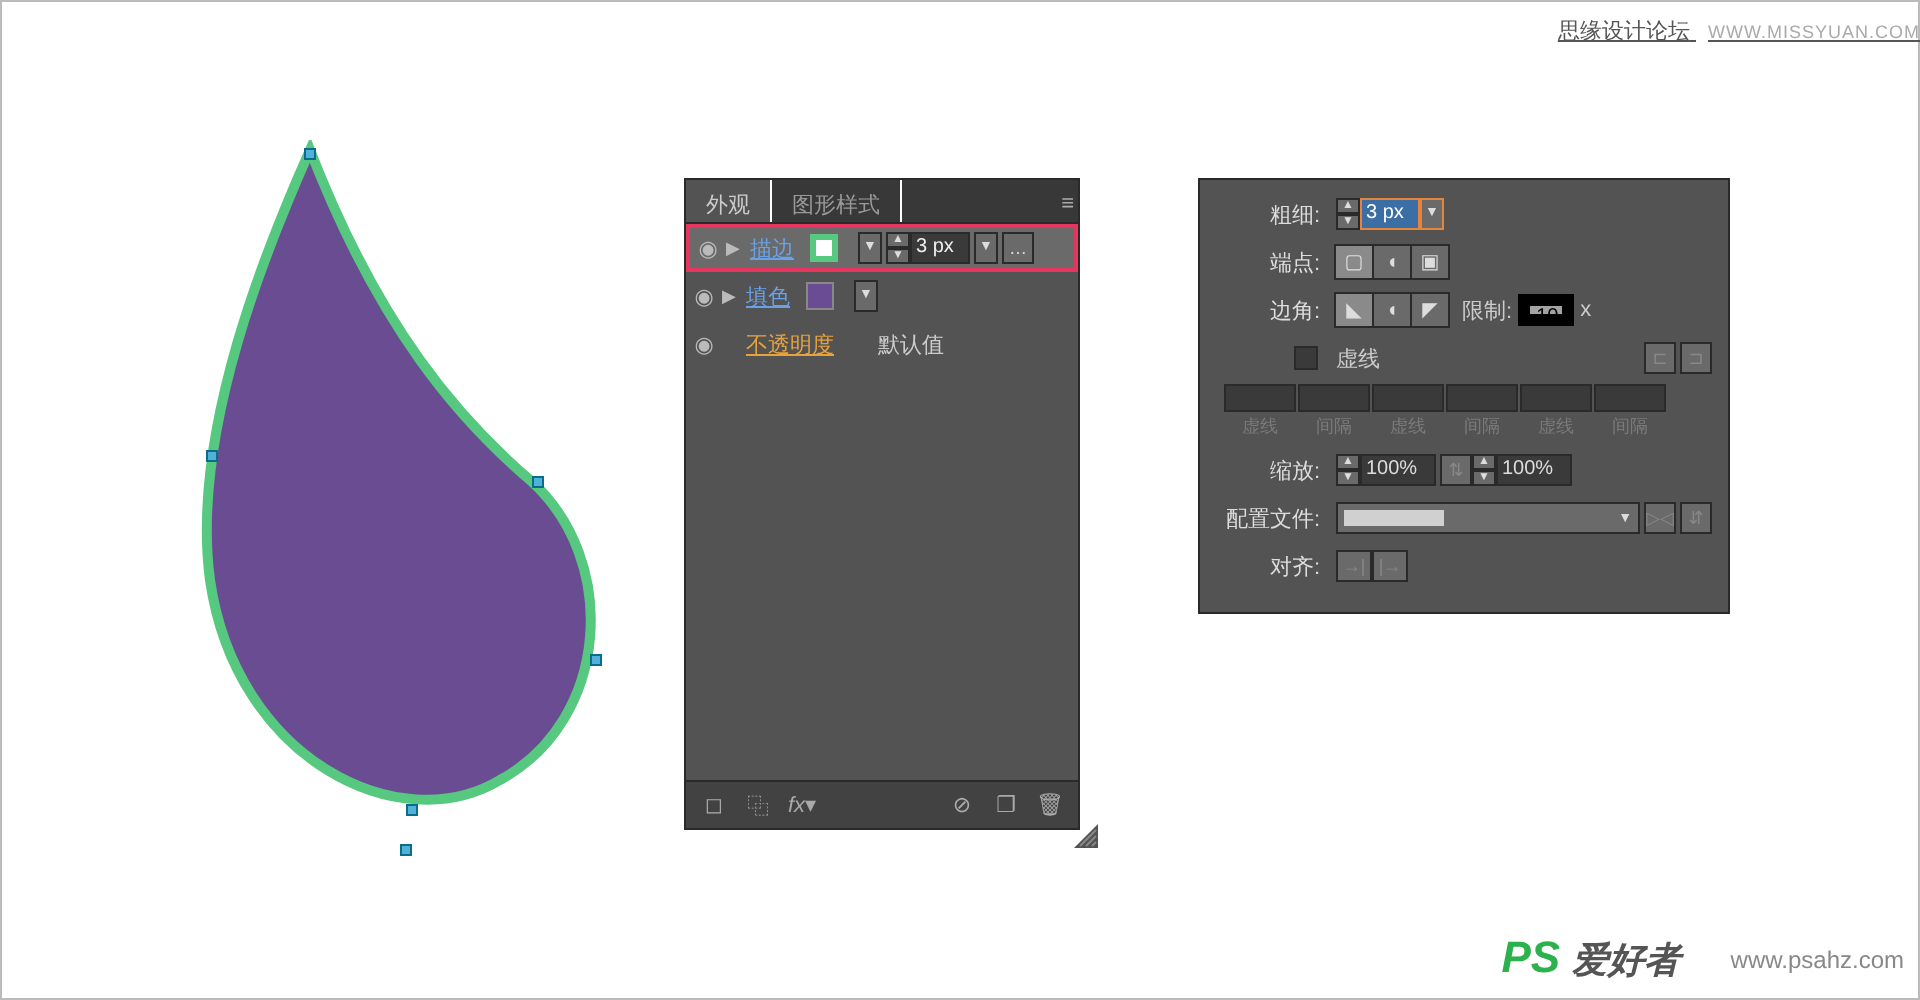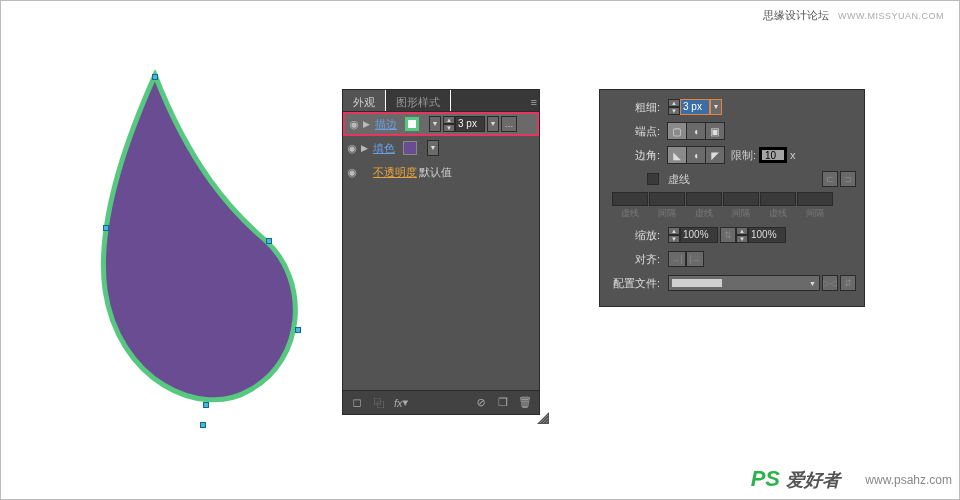--- a/index.html
+++ b/index.html
@@ -1,19 +1,19 @@
 <!DOCTYPE html>
 <html><head>
 <meta charset="utf-8">
 <style>
   * { margin: 0; padding: 0; box-sizing: border-box; }
   body { width: 960px; height: 500px; background: #fff; font-family: "Microsoft YaHei", sans-serif; position: relative; overflow: hidden; }
   
   
-  .wm-top { position: absolute; top: 8px; right: 16px; font-size: 11px; color: #555; }
+  .wm-top { position: absolute; top: 8px; right: 0; font-size: 11px; color: #555; text-decoration: underline; }
   .wm-top .wm-sub { font-size: 9px; color: #aaa; margin-left: 6px; letter-spacing: 0.5px; }
   .wm-br { position: absolute; bottom: 8px; right: 8px; font-size: 22px; font-style: italic; font-weight: bold; color: #2bb24c; }
   .wm-br .gray { color: #888; font-style: normal; font-weight: normal; font-size: 12px; vertical-align: middle; margin-left: 19px; }
   .frame { position: absolute; top: 0; left: 0; right: 0; bottom: 0; border: 1px solid #bbb; pointer-events: none; }
   
   
   .canvas { position: absolute; top: 70px; left: 100px; }
   .teardrop { width: 200px; height: 360px; }
   .anchor { position: absolute; width: 6px; height: 6px; background: #4fb3d9; border: 1px solid #0a6e8a; }
   
@@ -37,35 +37,35 @@
   .vis { width: 14px; text-align: center; color: #bbb; }
   .expand { width: 10px; color: #bbb; font-size: 9px; }
   .attr-label { color: #6aa0e6; text-decoration: underline; min-width: 28px; }
   .attr-label.orange { color: #e6a23c; text-decoration: underline; }
   .stepper { display: inline-flex; align-items: center; height: 16px; }
   .step-btns { display: inline-flex; flex-direction: column; width: 12px; height: 16px; }
   .step-btns span { background: #6a6a6a; border: 1px solid #2a2a2a; height: 8px; font-size: 6px; line-height: 6px; text-align: center; color: #ddd; }
   .step-field { width: 30px; height: 16px; background: #3a3a3a; border: 1px solid #2a2a2a; color: #eee; font-size: 10px; padding: 0 2px; line-height: 14px; }
   .dd { width: 12px; height: 16px; background: #6a6a6a; border: 1px solid #2a2a2a; font-size: 7px; text-align: center; line-height: 14px; color: #ddd; }
   .more-btn { width: 16px; height: 16px; background: #6a6a6a; border: 1px solid #2a2a2a; font-size: 9px; text-align: center; line-height: 14px; color: #ddd; }
-  .default-text { color: #ccc; margin-left: 0; text-align: center; }
+  .default-text { color: #ccc; margin-left: 20px; text-align: center; }
   
   .panel-footer { position: absolute; bottom: 0; left: 0; right: 0; height: 24px; background: #424242; border-top: 1px solid #2a2a2a; display: flex; align-items: center; padding: 0 6px; justify-content: space-between; }
   .footer-left, .footer-right { display: flex; gap: 6px; }
   .footer-left span, .footer-right span { width: 16px; height: 16px; display: inline-flex; align-items: center; justify-content: center; color: #aaa; font-size: 11px; }
   .panel-resize { position: absolute; right: -10px; bottom: -10px; width: 12px; height: 12px; }
   
   
   .stroke-panel { position: absolute; top: 90px; left: 600px; width: 264px; background: #535353; color: #ccc; font-size: 11px; box-shadow: 0 0 0 1px #2a2a2a; padding: 6px 8px 10px; }
   .sp-row { display: flex; align-items: center; height: 22px; margin-bottom: 2px; }
   .sp-label { width: 60px; text-align: right; padding-right: 8px; color: #ddd; }
   .btn3 { display: inline-flex; }
   .btn3 span { width: 20px; height: 18px; background: #6a6a6a; border: 1px solid #2a2a2a; margin-left: -1px; font-size: 10px; display: inline-flex; align-items: center; justify-content: center; color: #ddd; }
   .btn3 span.active { background: #8a8a8a; }
-  .limit-field { width: 28px; height: 16px; background: #a3a3a3; border: 3px solid #000000; color: #000; font-size: 10px; padding: 0 3px; margin: 0 3px; }
+  .limit-field { width: 28px; height: 16px; background: #a3a3a3; border: 6px solid #000000; color: #000; font-size: 10px; padding: 0 3px; margin: 0 3px; }
   .cb { width: 12px; height: 12px; background: #3a3a3a; border: 1px solid #2a2a2a; margin-right: 5px; }
   .tooltip { position: absolute; background: #eaeaea; border: 1px solid #888; color: #333; font-size: 11px; padding: 2px 5px; white-space: nowrap; }
   .dash-row { display: flex; gap: 1px; margin: 2px 0 4px; }
   .dash-row .dcell { width: 36px; }
   .dash-row .dcell .df { width: 100%; height: 14px; background: #3a3a3a; border: 1px solid #2a2a2a; }
   .dash-row .dcell .dl { font-size: 9px; color: #7a7a7a; text-align: center; margin-top: 1px; }
   .arrow-dd { width: 44px; height: 16px; background: #6a6a6a; border: 1px solid #2a2a2a; display: inline-flex; align-items: center; }
   .arrow-dd .sw { width: 26px; height: 12px; background: #3a3a3a; margin: 0 2px; }
   .arrow-dd .tri { font-size: 7px; color: #ddd; }
   .scale-field { width: 38px; height: 16px; background: #3a3a3a; border: 1px solid #2a2a2a; color: #ddd; font-size: 10px; padding: 0 2px; line-height: 14px; }
@@ -244,33 +244,33 @@
     <span class="stepper">
         <span class="step-btns">
           <span>▲</span>
           <span>▼</span>
         </span>
         <span class="scale-field">100%</span>
       </span>
   </div>
 
   <div class="sp-row">
-    <span class="sp-label">对齐:</span>
-    <span class="align-btn">→|</span>
-    <span class="align-btn">|→</span>
-  </div>
-
-  <div class="sp-row">
     <span class="sp-label">配置文件:</span>
     <span class="profile-dd">
       <span class="profile-sw"></span>
       <span class="tri" style="font-size:7px;color:#ddd">▼</span>
     </span>
     <span class="mini">▷◁</span>
     <span class="mini">⇵</span>
   </div>
+
+  <div class="sp-row">
+    <span class="sp-label">对齐:</span>
+    <span class="align-btn">→|</span>
+    <span class="align-btn">|→</span>
+  </div>
 </div>
 
 <div class="wm-br">
   <span>PS</span>
   <span style="color:#555;font-size:18px">爱好者</span>
   <span class="gray">www.psahz.com</span>
 </div>
 
 </body></html>

